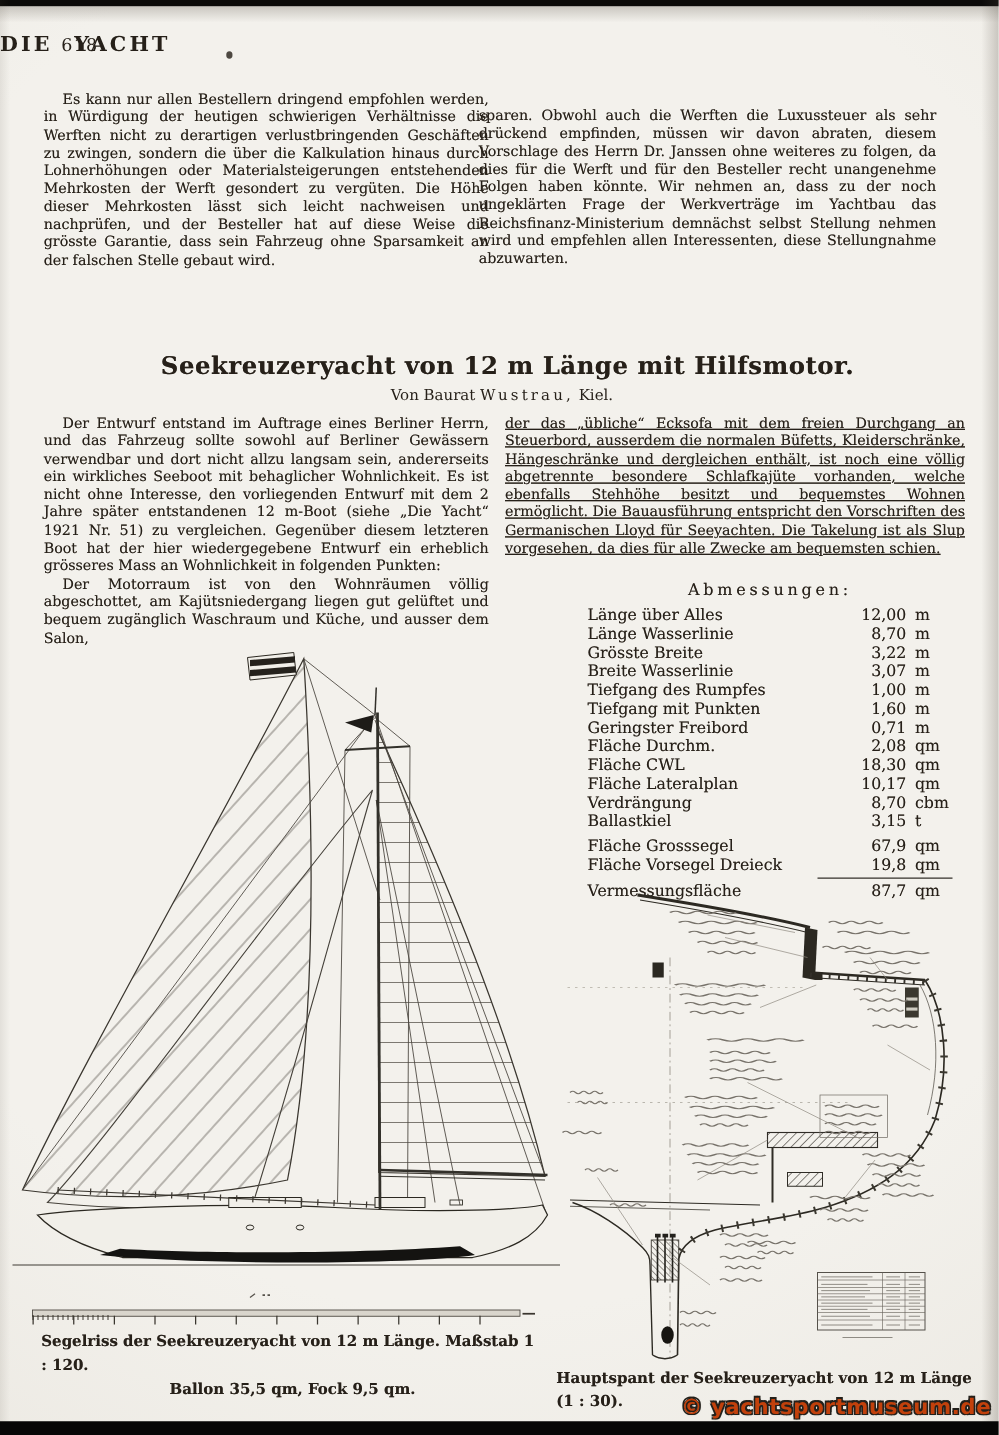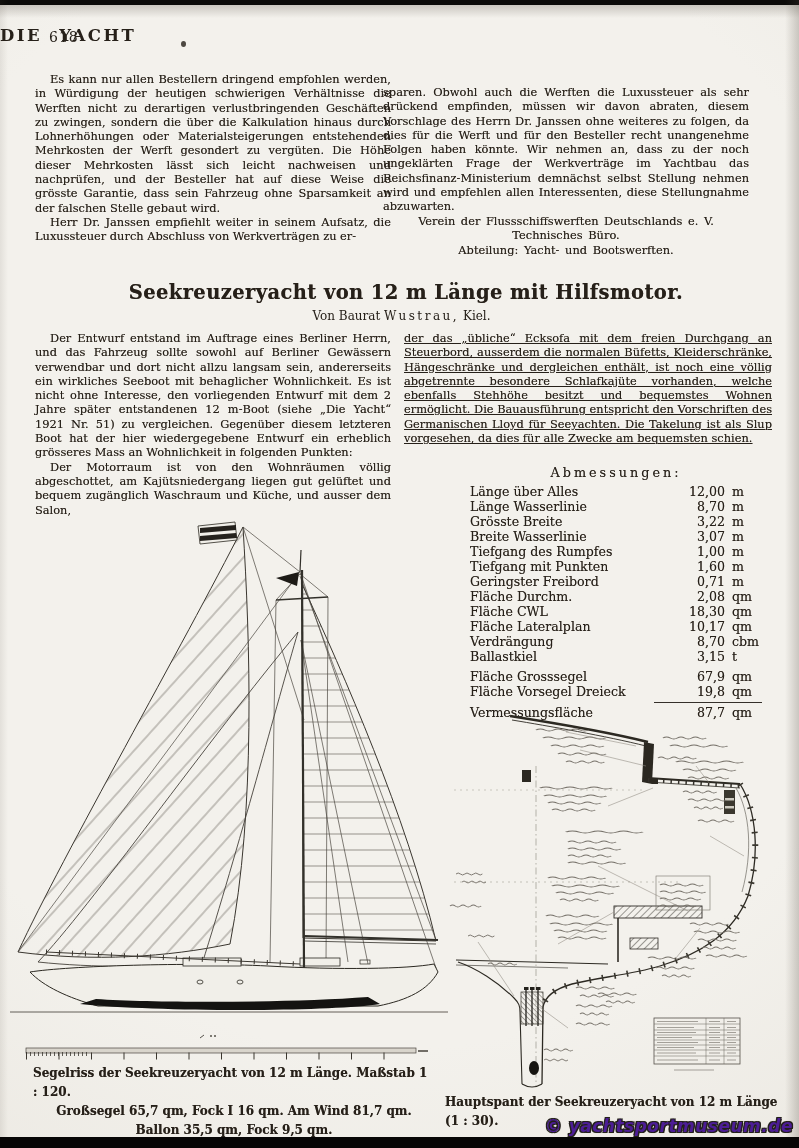--- a/index.html
+++ b/index.html
@@ -47,53 +47,46 @@
   .fig-sail{left:8px;top:520px;width:444px;height:552px;}
   .fig-spant{left:448px;top:706px;width:344px;height:383px;}
 
   .cap{font-weight:bold;font-size:12px;line-height:19px;text-shadow:0 0 .3px rgba(40,30,20,.55);}
   .cap-segelriss{left:33px;top:1064px;width:402px;}
   .cap-segelriss .c1{text-align:left;}
   .cap-segelriss .c2,.cap-segelriss .c3{text-align:center;}
   .cap-hauptspant{left:445px;top:1093px;width:348px;text-align:left;}
 
   .watermark{right:6px;top:1116px;font-family:"DejaVu Sans","Liberation Sans",sans-serif;
-    font-weight:bold;font-size:17px;letter-spacing:.5px;color:#4c1d95;
-    text-shadow:-1.2px -1.2px 0 #23201b,1.2px -1.2px 0 #23201b,-1.2px 1.2px 0 #23201b,1.2px 1.2px 0 #23201b,0 0 2px rgba(30,26,20,.6);font-style:italic;}
+    font-weight:bold;font-size:17px;letter-spacing:.5px;color:#c2410c;
+    text-shadow:-1.2px -1.2px 0 #23201b,1.2px -1.2px 0 #23201b,-1.2px 1.2px 0 #23201b,1.2px 1.2px 0 #23201b,0 0 2px rgba(30,26,20,.6);}
   svg{display:block;}
   .sq{stroke:#77726a;stroke-width:.9;fill:none;}
   .leader{stroke:#8d887f;stroke-width:.55;fill:none;}
 </style>
 </head>
 <body>
 
 <div>
 
   <div class="abs edge-top"></div>
   <div class="abs edge-top-shade"></div>
   <div class="abs edge-left-shade"></div>
   <div class="abs edge-right-shade"></div>
   <div class="abs ink-dot"></div>
 
   <div class="abs page-number">618</div>
   <div class="abs masthead">DIE YACHT</div>
 
   <div class="abs intro-left txt">
     <p class="indent">Es kann nur allen Bestellern dringend empfohlen werden, in Würdigung der heutigen schwierigen Verhältnisse die Werften nicht zu derartigen verlustbringenden Geschäften zu zwingen, sondern die über die Kalkulation hinaus durch Lohnerhöhungen oder Materialsteigerungen entstehenden Mehrkosten der Werft gesondert zu vergüten. Die Höhe dieser Mehrkosten lässt sich leicht nachweisen und nachprüfen, und der Besteller hat auf diese Weise die grösste Garantie, dass sein Fahrzeug ohne Sparsamkeit an der falschen Stelle gebaut wird.</p>
-    <p class="indent">Herr Dr. Janssen empfiehlt weiter in seinem Aufsatz, die Luxussteuer durch Abschluss von Werkverträgen zu er-</p>
   </div>
 
   <div class="abs intro-right txt">
     <p>sparen. Obwohl auch die Werften die Luxussteuer als sehr drückend empfinden, müssen wir davon abraten, diesem Vorschlage des Herrn Dr. Janssen ohne weiteres zu folgen, da dies für die Werft und für den Besteller recht unangenehme Folgen haben könnte. Wir nehmen an, dass zu der noch ungeklärten Frage der Werkverträge im Yachtbau das Reichsfinanz-Ministerium demnächst selbst Stellung nehmen wird und empfehlen allen Interessenten, diese Stellungnahme abzuwarten.</p>
-    <div class="signoff">
-
-    <div>Verein der Flussschiffswerften Deutschlands e. V.</div>
-        <div>Technisches Büro.</div>
-        <div>Abteilung: Yacht- und Bootswerften.</div>
-      </div>
   </div>
 
   <div class="abs headline">Seekreuzeryacht von 12 m Länge mit Hilfsmotor.</div>
   <div class="abs byline">
     <span>Von Baurat</span>
     <span class="name">Wustrau,</span>
     <span>Kiel.</span>
   </div>
 
   <div class="abs article-left txt">
@@ -454,21 +447,20 @@
         <line x1="3" y1="42" x2="44" y2="42"></line>
           <line x1="55" y1="42" x2="66" y2="42"></line>
           <line x1="73" y1="42" x2="82" y2="42"></line>
         <line x1="20" y1="52" x2="60" y2="52"></line>
       </g>
     </g>
   </svg>
 
   <div class="abs cap cap-segelriss">
     <div class="c1">Segelriss der Seekreuzeryacht von 12 m Länge. Maßstab 1 : 120.</div>
-    <div class="c2">Großsegel 65,7 qm, Fock I 16 qm.  Am Wind 81,7 qm.</div>
     <div class="c3">Ballon 35,5 qm, Fock 9,5 qm.</div>
   </div>
 
   <div class="abs cap cap-hauptspant">Hauptspant der Seekreuzeryacht von 12 m Länge (1 : 30).</div>
 
   <div class="abs watermark">© yachtsportmuseum.de</div>
 
   <div class="abs edge-bottom"></div>
 </div>
 

